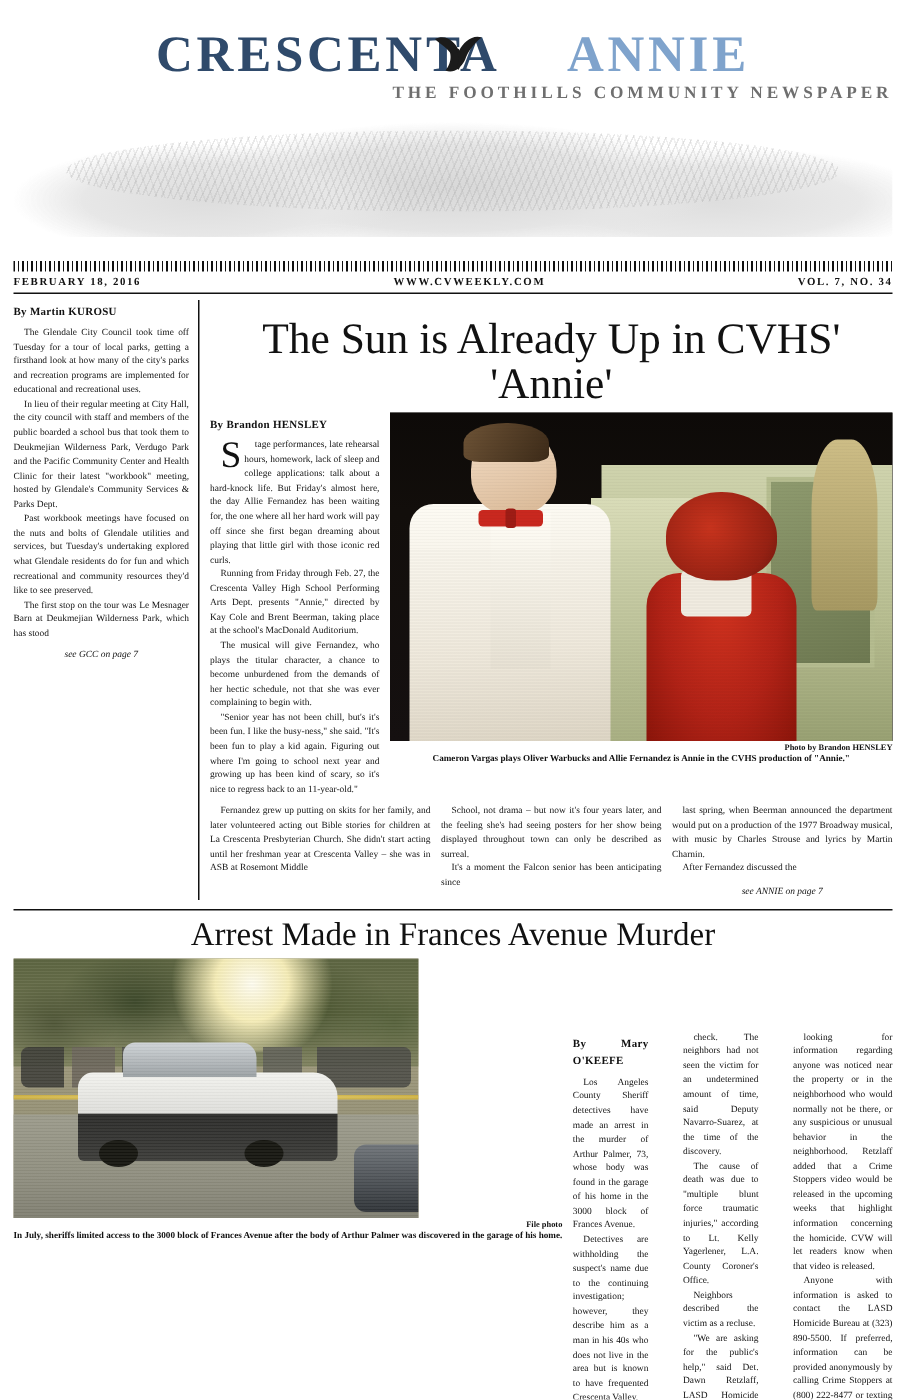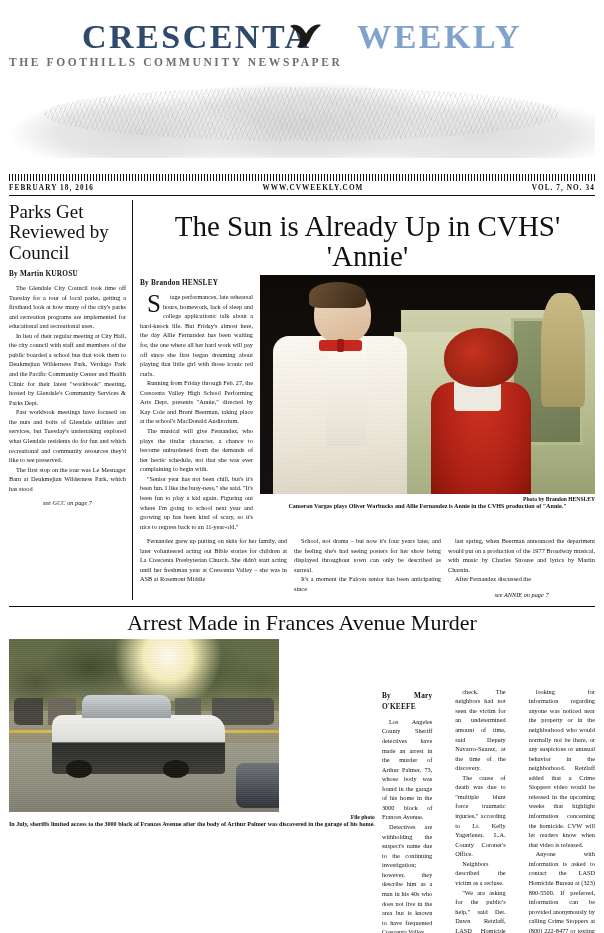--- a/index.html
+++ b/index.html
@@ -37,21 +37,21 @@
   .mh-line1 .dark { color:#2f4a6b; }
   .bird {
     position:absolute; left:50%; top:2px; transform:translateX(-14px); z-index:3;
   }
   .mh-line2 {
     position:relative; text-align:center; font-size:76px; line-height:.92;
     letter-spacing:1px; font-weight:400; color:#111; margin-top:-4px;
     font-family:"Liberation Serif", serif;
   }
   .mh-line3 {
-    position:relative; text-align:left; font-size:11.5px; letter-spacing:2.6px;
+    position:relative; text-align:right; font-size:11.5px; letter-spacing:2.6px;
     color:#6f6f6f; font-weight:700; margin-top:2px;
   }
 
   
   .rule-dots {
     height:7px; margin-top:6px;
     background:repeating-linear-gradient(90deg,#111 0 1px, #fff 1px 3px);
   }
   .datebar {
     display:flex; align-items:center; justify-content:space-between;
@@ -242,21 +242,21 @@
 <body>
 
 <div class="page">
 
   <div class="masthead">
     <div class="mountains"></div>
 
     <div class="mh-line1">
       <span class="dark">CRESCENTA</span>
       <span style="display:inline-block;width:26px"></span>
-      <span>WEEKLY</span>
+      <span>ANNIE</span>
       <span class="bird">
         <svg width="34" height="30" viewBox="0 0 34 30">
           <path d="M2 6 C10 2 16 9 18 14 C21 8 27 3 33 5 C28 9 24 14 22 20 C19 26 14 29 9 27 C12 23 13 19 12 15 C9 11 5 9 2 6 Z" fill="#1b1b1b"></path>
           <path d="M17 13 C19 17 19 22 17 26" stroke="#1b1b1b" stroke-width="2" fill="none"></path>
         </svg>
       </span>
     </div>
 
     <div class="mh-line3">THE FOOTHILLS COMMUNITY NEWSPAPER</div>
   </div>
@@ -264,21 +264,20 @@
   <div class="rule-dots"></div>
   <div class="datebar">
     <span>FEBRUARY 18, 2016</span>
     <span class="mid">WWW.CVWEEKLY.COM</span>
     <span class="right">VOL. 7, NO. 34</span>
   </div>
 
   <div class="top">
 
     <div class="col-left">
-      <div class="hl-small">Parks Get Reviewed by Council</div>
       <div class="byline">By Martin KUROSU</div>
       <div class="body-text">
         <p>The Glendale City Council took time off Tuesday for a tour of local parks, getting a firsthand look at how many of the city's parks and recreation programs are implemented for educational and recreational uses.</p>
         <p>In lieu of their regular meeting at City Hall, the city council with staff and members of the public boarded a school bus that took them to Deukmejian Wilderness Park, Verdugo Park and the Pacific Community Center and Health Clinic for their latest "workbook" meeting, hosted by Glendale's Community Services &amp; Parks Dept.</p>
         <p>Past workbook meetings have focused on the nuts and bolts of Glendale utilities and services, but Tuesday's undertaking explored what Glendale residents do for fun and which recreational and community resources they'd like to see preserved.</p>
         <p>The first stop on the tour was Le Mesnager Barn at Deukmejian Wilderness Park, which has stood</p>
       </div>
       <div class="jump">see GCC on page 7</div>
     </div>
 

